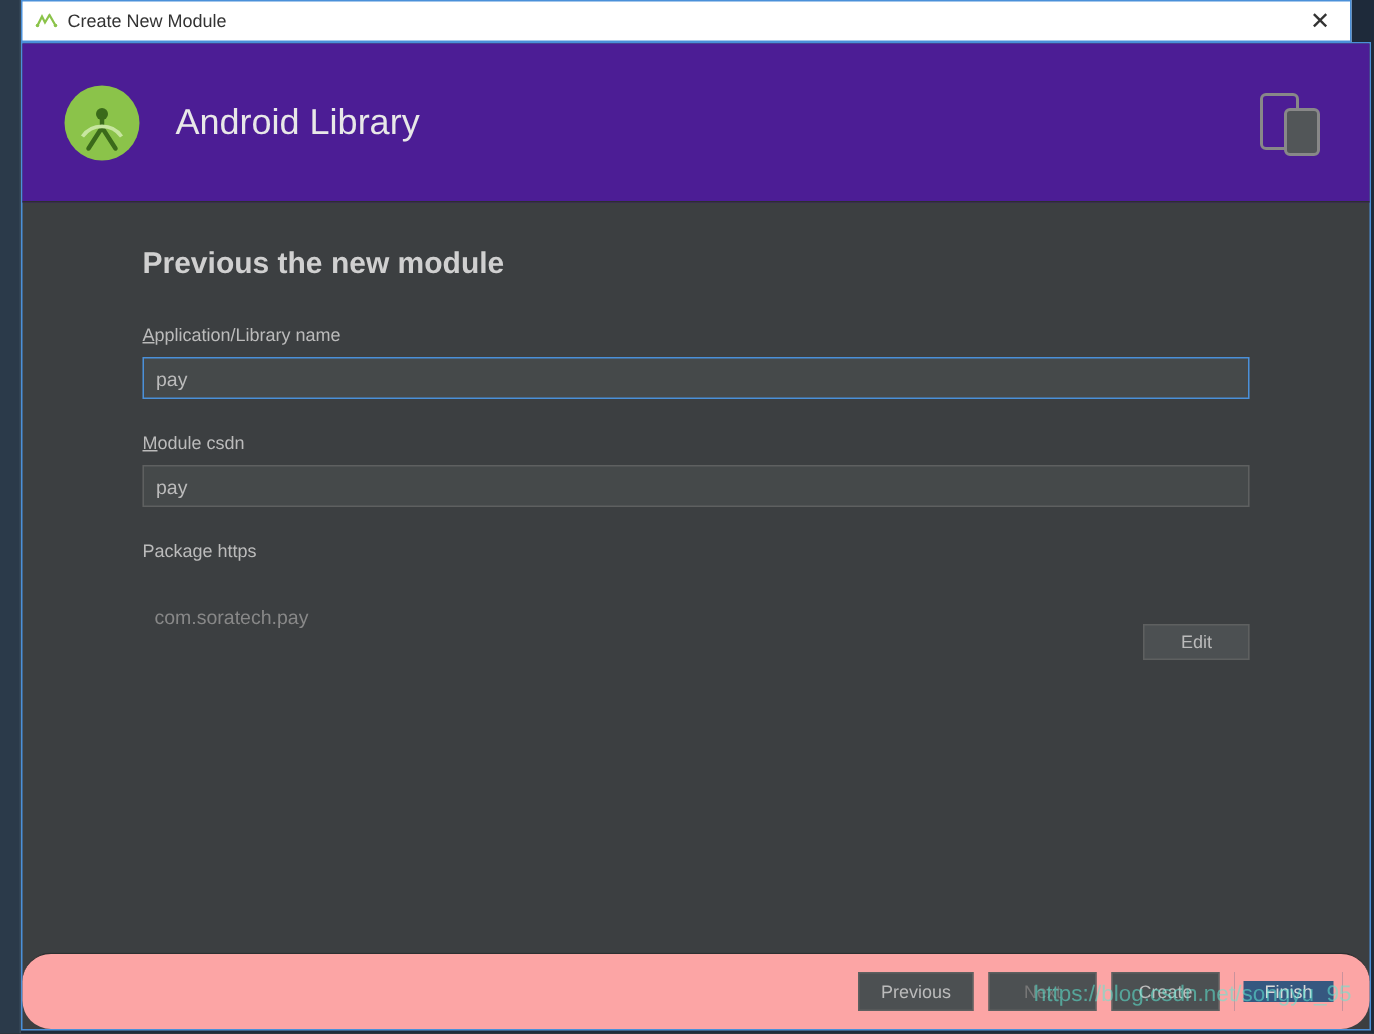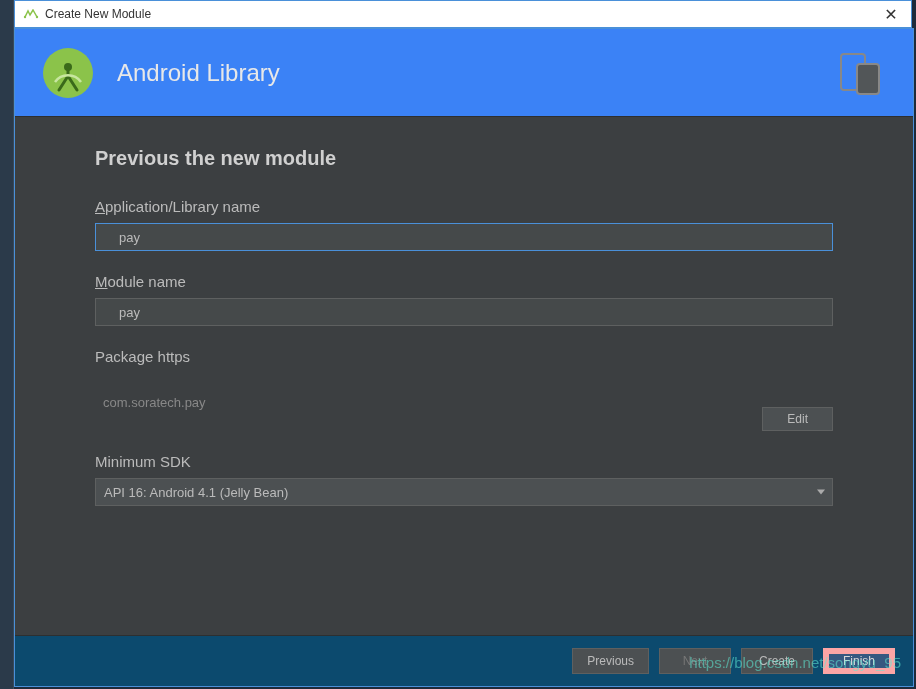--- a/index.html
+++ b/index.html
@@ -21,21 +21,21 @@
       top: 0;
       width: 14px;
       height: 689px;
       background: #2b3a4a;
       border-right: 1px solid #3a4a5a;
     }
     .titlebar {
       position: absolute;
       left: 14px;
       top: 0;
-      right: 4px;
+      right: 15px;
       height: 28px;
       background: #ffffff;
       display: flex;
       align-items: center;
       padding: 0 8px;
       border: 1px solid #4a90d9;
     }
     .titlebar-icon {
       width: 16px;
       height: 10px;
@@ -60,22 +60,22 @@
       left: 14px;
       top: 28px;
       right: 2px;
       bottom: 2px;
       background: #3c3f41;
       border: 1px solid #4a90d9;
       display: flex;
       flex-direction: column;
     }
     .header {
-      background: #3b82f6;
-      height: 88px;
+      background: #4c1d95;
+      height: 106px;
       display: flex;
       align-items: center;
       padding: 0 28px;
       border-bottom: 1px solid #2d2f30;
     }
     .header-logo {
       width: 50px;
       height: 50px;
       border-radius: 50%;
       background: #8bc34a;
@@ -108,34 +108,34 @@
       color: #d0d0d0;
       font-size: 20px;
       font-weight: 600;
       margin-bottom: 28px;
     }
     .field-group {
       margin-bottom: 22px;
     }
     .field-label {
       color: #bbbbbb;
-      font-size: 15px;
+      font-size: 12px;
       margin-bottom: 8px;
       display: block;
     }
     .field-label .underline {
       text-decoration: underline;
     }
     .text-input {
       width: 100%;
       height: 28px;
       background: #45494a;
       border: 1px solid #5e6060;
       color: #bbbbbb;
-      padding: 0 23px;
+      padding: 0 8px;
       font-size: 13px;
       font-family: inherit;
     }
     .text-input.focused {
       border: 1px solid #4a90d9;
       outline: none;
       background: #45494a;
     }
     .package-row {
       display: flex;
@@ -184,21 +184,22 @@
       border-left: 4px solid transparent;
       border-right: 4px solid transparent;
       border-top: 5px solid #aaa;
     }
     .footer {
       border-top: 1px solid #2d2f30;
       padding: 12px 18px;
       display: flex;
       justify-content: flex-end;
       gap: 10px;
-      background: #0c4a6e;
+      background: #fca5a5;
+      border-radius: 19px;
     }
     .btn {
       min-width: 72px;
       height: 26px;
       background: #4c5052;
       border: 1px solid #5e6060;
       color: #bbbbbb;
       font-size: 12px;
       cursor: pointer;
       font-family: inherit;
@@ -260,41 +261,32 @@
 
   <div class="content">
     <div class="section-title">Previous the new module</div>
 
     <div class="field-group">
       <label class="field-label"><span class="underline">A</span><span>pplication/Library name</span></label>
       <input type="text" class="text-input focused" value="pay" style="">
     </div>
 
     <div class="field-group">
-      <label class="field-label"><span class="underline">M</span><span>odule name</span></label>
+      <label class="field-label"><span class="underline">M</span><span>odule csdn</span></label>
       <input type="text" class="text-input" value="pay" style="">
     </div>
 
     <div class="field-group">
       <label class="field-label">Package https</label>
       <div class="package-row">
         <div class="package-value">com.soratech.pay</div>
         <button class="edit-btn">Edit</button>
       </div>
     </div>
 
-    <div class="field-group">
-      <label class="field-label">Minimum SDK</label>
-      <div class="select-wrap">
-        <div class="select">
-          <span>API 16: Android 4.1 (Jelly Bean)</span>
-        </div>
-        <div class="select-arrow"></div>
-      </div>
-    </div>
   </div>
 
   <div class="footer">
     <button class="btn">Previous</button>
     <button class="btn disabled">Next</button>
     <button class="btn">Create</button>
     <button class="btn primary">Finish</button>
   </div>
 </div>
 

